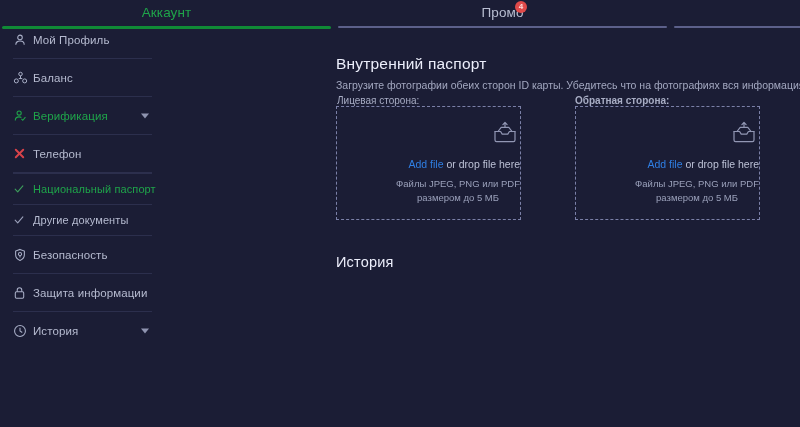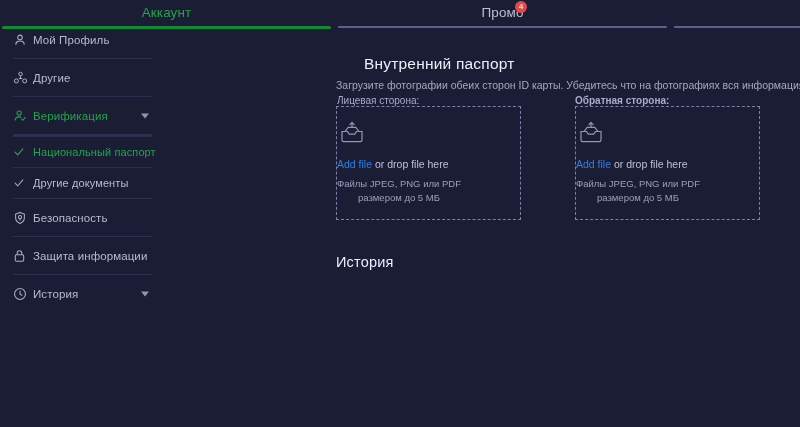--- a/index.html
+++ b/index.html
@@ -133,21 +133,20 @@
     width: 464px;
     height: 389px;
   }
   .page-title {
     position: absolute;
     top: 17px;
     left: 0;
     font-size: 15.5px;
     color: #eceefb;
     letter-spacing: .2px;
-    margin-left: 28px;
   }
   .page-sub {
     position: absolute;
     top: 41px;
     left: 0;
     font-size: 10.5px;
     color: #a3a8c0;
     white-space: nowrap;
   }
   .side-label {
@@ -160,21 +159,21 @@
 
   .dropzone {
     position: absolute;
     top: 68px;
     width: 185px;
     height: 114px;
     border: 1px dashed #7b80a8;
     box-sizing: border-box;
     display: flex;
     flex-direction: column;
-    align-items: flex-start;
+    align-items: flex-end;
     justify-content: center;
   }
   #dropzone-front { left: 0px; }
   #dropzone-back  { left: 239px; }
 
   .dz-icon { margin-bottom: 11px; }
   .dz-icon svg { display: block; }
   .dz-main {
     font-size: 10.5px;
     color: #bcc1d6;
@@ -232,37 +231,45 @@
 
   <div class="nav-item">
     <span class="nav-ico">
       <svg width="15" height="14" viewBox="0 0 18 16" fill="none" stroke="#aab0c8" stroke-width="1.2">
         <circle cx="9" cy="3.2" r="2.1"></circle>
           <circle cx="4" cy="11.5" r="2.4"></circle>
           <circle cx="14" cy="11.5" r="2.4"></circle>
         <path d="M9 5.3v3.4M6.9 8.7h4.2"></path>
       </svg>
     </span>
-    <span class="nav-text">Другие</span>
+    <span class="nav-text">Баланс</span>
   </div>
   <div class="divider"></div>
 
   <div class="nav-item active">
     <span class="nav-ico">
       <svg width="14" height="14" viewBox="0 0 16 16" fill="none" stroke="#1fa44a" stroke-width="1.2">
         <circle cx="7" cy="4.6" r="2.4"></circle>
           <path d="M2.6 13c0-2.5 2-4 4.4-4 1 0 1.9.25 2.6.7"></path>
         <path d="M9.6 11.2l1.6 1.7 3-3.6"></path>
       </svg>
     </span>
     <span class="nav-text">Верификация</span>
     <span class="chev"></span>
   </div>
   <div class="divider"></div>
 
+  <div class="nav-item">
+    <span class="nav-ico">
+      <svg width="13" height="13" viewBox="0 0 14 14" fill="none" stroke="#d8434a" stroke-width="2.1" stroke-linecap="round">
+        <path d="M3 3l8 8M11 3l-8 8"></path>
+      </svg>
+    </span>
+    <span class="nav-text">Телефон</span>
+  </div>
   <div class="divider"></div>
 
   <div class="divider"></div>
 
   <div class="nav-item sub active">
     <span class="nav-ico">
       <svg width="12" height="12" viewBox="0 0 14 14" fill="none" stroke="#3d9e5c" stroke-width="1.3" stroke-linecap="round" stroke-linejoin="round">
         <path d="M2.5 7.2l3 3.2 6-7"></path>
       </svg>
     </span>

